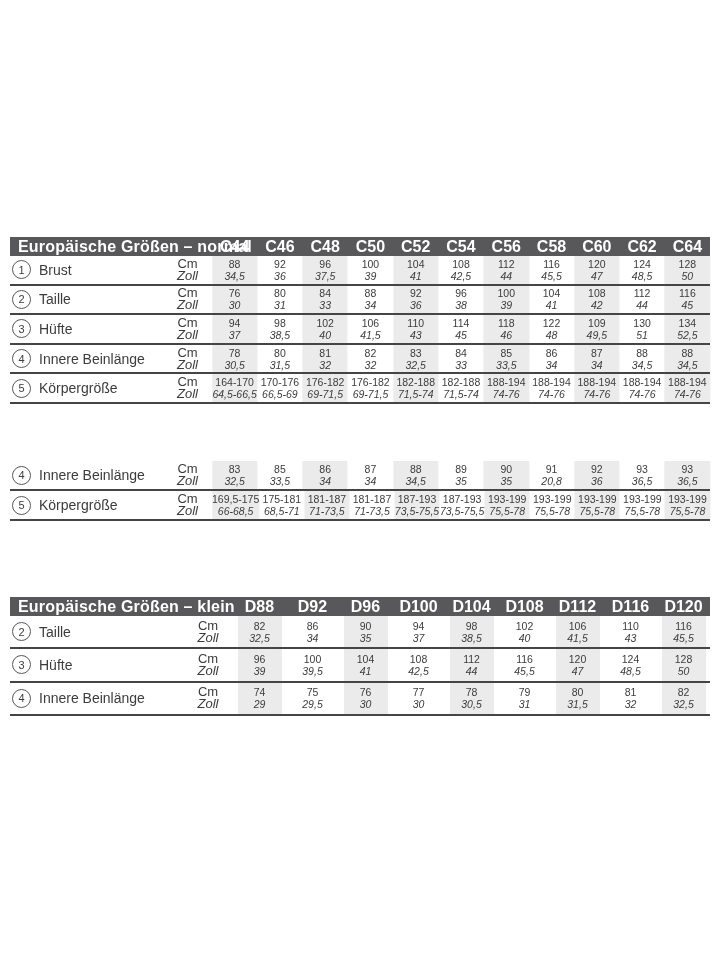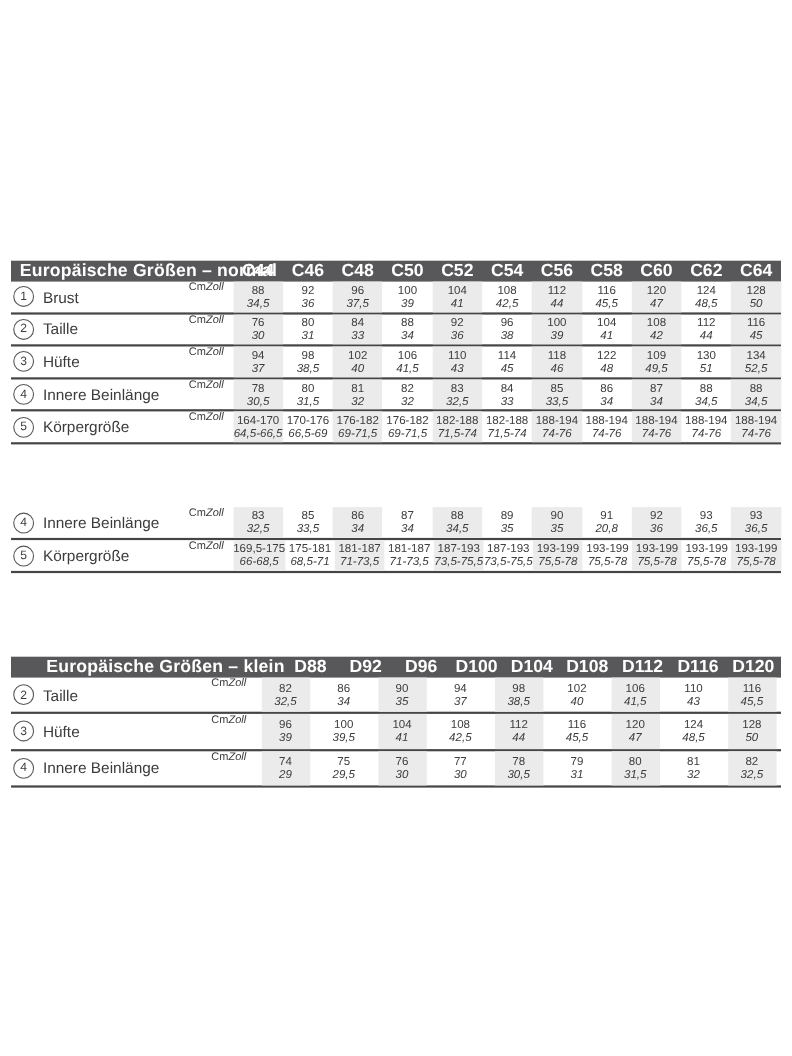--- a/index.html
+++ b/index.html
@@ -29,22 +29,22 @@
     border-bottom:2px solid var(--c-rule,#454545);
   }
   .lead{display:flex;align-items:center;padding-left:2px;}
   .badge{
     width:19px;height:19px;border:1.5px solid var(--c-badge,#57575a);border-radius:50%;
     display:flex;align-items:center;justify-content:center;
     font-size:11px;color:var(--c-text,#3c3c3c);flex:0 0 auto;box-sizing:border-box;
   }
   .rlabel{font-size:14px;margin-left:8px;white-space:nowrap;}
   .units{
-    display:flex;flex-direction:row;justify-content:center;
-    font-size:10px;line-height:12px;padding-left:var(--upad);
+    display:flex;flex-direction:column;justify-content:center;
+    font-size:13px;line-height:12px;padding-left:var(--upad);text-align:center;
   }
   .units .zoll-line{font-style:italic;}
   .vcell{
     position:relative;display:flex;flex-direction:column;justify-content:center;
     text-align:center;font-size:10.5px;line-height:12px;white-space:nowrap;
   }
   .vcell.shade::before{
     content:"";position:absolute;top:0;bottom:0;left:50%;width:var(--band);
     transform:translateX(-50%);background:var(--c-band,#ebebeb);z-index:0;
   }
@@ -445,21 +445,21 @@
           <span class="cm-line">193-199</span>
           <span class="zoll-line">75,5-78</span>
         </div>
         <div class="vcell shade">
           <span class="cm-line">193-199</span>
           <span class="zoll-line">75,5-78</span>
         </div>
       </div>
     </section>
     <section class="sizetable t2">
-      <div class="thead" style="grid-template-columns: 223px repeat(9, 1fr); padding-left: 24px;">
+      <div class="thead" style="grid-template-columns: 223px repeat(9, 1fr);">
         <div class="ttitle">Europäische Größen – klein</div>
         <div class="colhead">D88</div>
         <div class="colhead">D92</div>
         <div class="colhead">D96</div>
         <div class="colhead">D100</div>
         <div class="colhead">D104</div>
         <div class="colhead">D108</div>
         <div class="colhead">D112</div>
         <div class="colhead">D116</div>
         <div class="colhead">D120</div>

